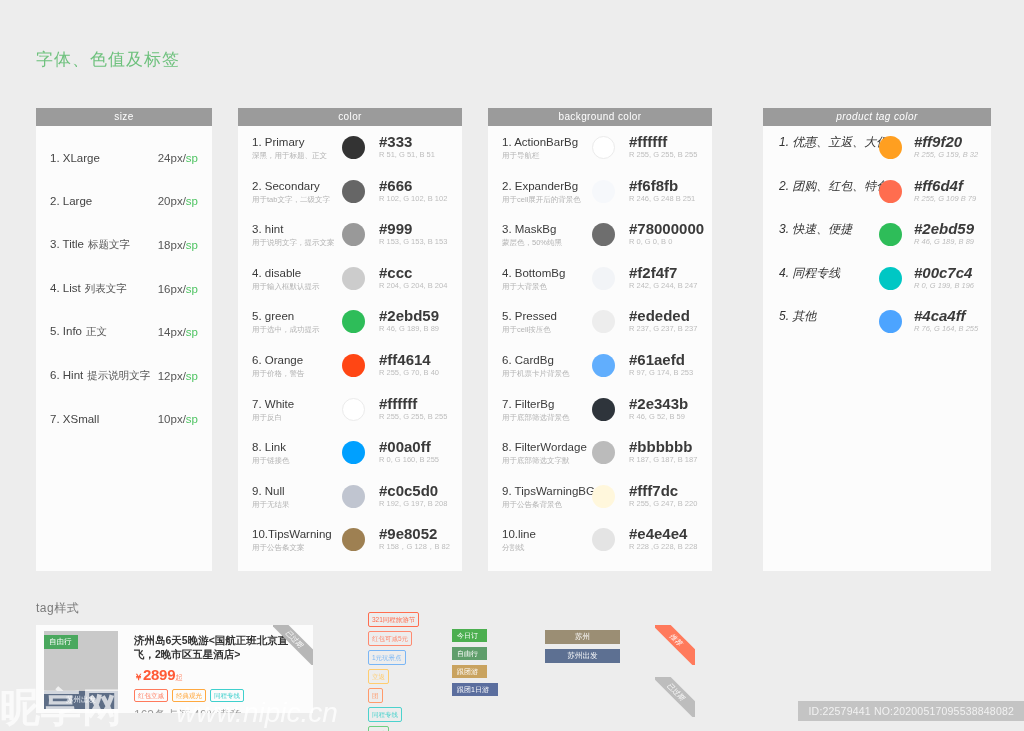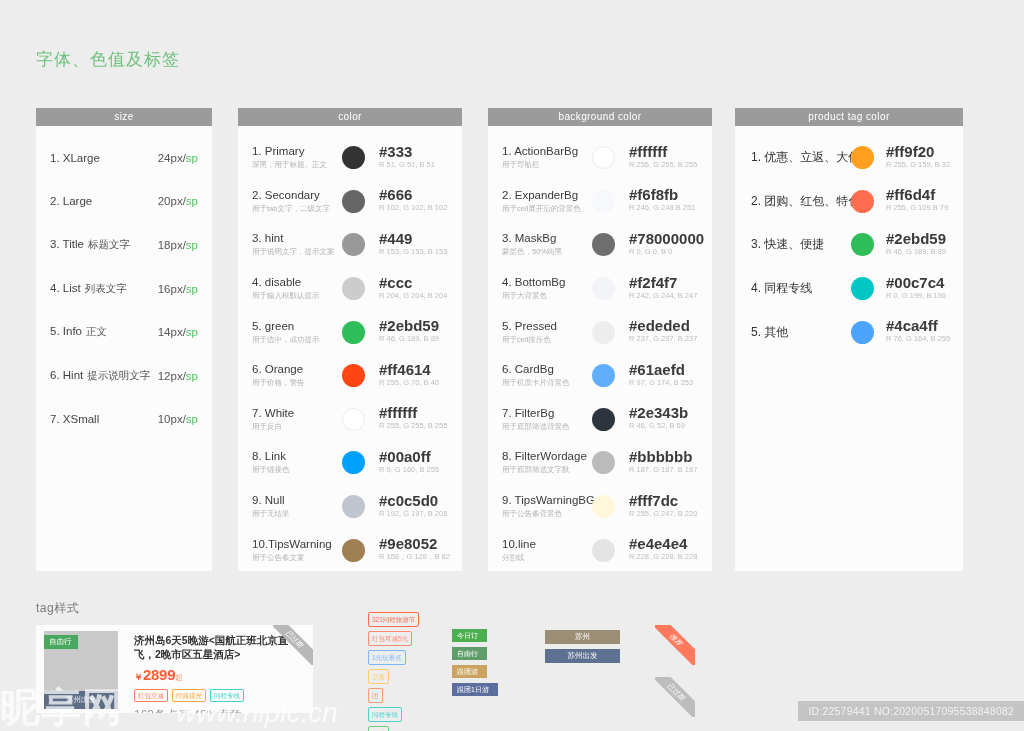--- a/index.html
+++ b/index.html
@@ -20,34 +20,34 @@
   .card { position:absolute; top:108px; background:#fcfcfc; }
   .card-head {
     height:18px; background:#9b9b9b; color:#fff;
     font-size:10px; text-align:center; line-height:18px; letter-spacing:.4px;
   }
   .card-body { padding:10px 0 14px 0; }
 
   #card-size   { left:36px;  width:176px; height:463px; }
   #card-color  { left:238px; width:224px; height:463px; }
   #card-bg     { left:488px; width:224px; height:463px; }
-  #card-tag    { left:735px; width:228px; height:463px; }
+  #card-tag    { left:763px; width:228px; height:463px;font-style:italic; }
 
   
   .size-row {
     display:flex; align-items:center; justify-content:space-between;
     padding:0 14px; height:43.6px;
   }
   .size-name { font-size:11.5px; color:#444; white-space:nowrap; }
   .size-name .cn { font-size:10.5px; color:#555; margin-left:4px; }
   .size-val { font-size:11.5px; color:#555; white-space:nowrap; }
   .size-val .sp { color:#4fc463; }
 
   
-  .c-row { display:flex; align-items:center; height:43.6px; padding:0 0 0 14px; }
+  .c-row { display:flex; align-items:flex-start; height:43.6px; padding:0 0 0 14px; }
   .c-left { width:82px; flex:0 0 82px; }
   .c-name { font-size:11.5px; color:#3a3a3a; line-height:13px; white-space:nowrap; }
   .c-desc { font-size:7.5px; color:#b3b3b3; line-height:11px; margin-top:1px; white-space:nowrap; }
   .c-dot  { width:23px; height:23px; border-radius:50%; flex:0 0 23px; margin:0 14px 0 8px; }
   .c-dot.ring { border:1px solid #eee; }
   .c-right { flex:1 1 auto; }
   .c-hex  { font-size:15px; color:#3a3a3a; font-weight:bold; line-height:12px; white-space:nowrap; }
   .c-rgb  { font-size:7.5px; color:#bdbdbd; line-height:11px; margin-top:1px; white-space:nowrap; }
 
   
@@ -227,21 +227,21 @@
           <div class="c-rgb">R 102, G 102, B 102</div>
         </div>
       </div>
       <div class="c-row">
         <div class="c-left">
           <div class="c-name">3. hint</div>
           <div class="c-desc">用于说明文字，提示文案</div>
         </div>
         <div class="c-dot" style="background: rgb(153, 153, 153);"></div>
         <div class="c-right">
-          <div class="c-hex">#449</div>
+          <div class="c-hex">#999</div>
           <div class="c-rgb">R 153, G 153, B 153</div>
         </div>
       </div>
       <div class="c-row">
         <div class="c-left">
           <div class="c-name">4. disable</div>
           <div class="c-desc">用于输入框默认提示</div>
         </div>
         <div class="c-dot" style="background: rgb(204, 204, 204);"></div>
         <div class="c-right">

